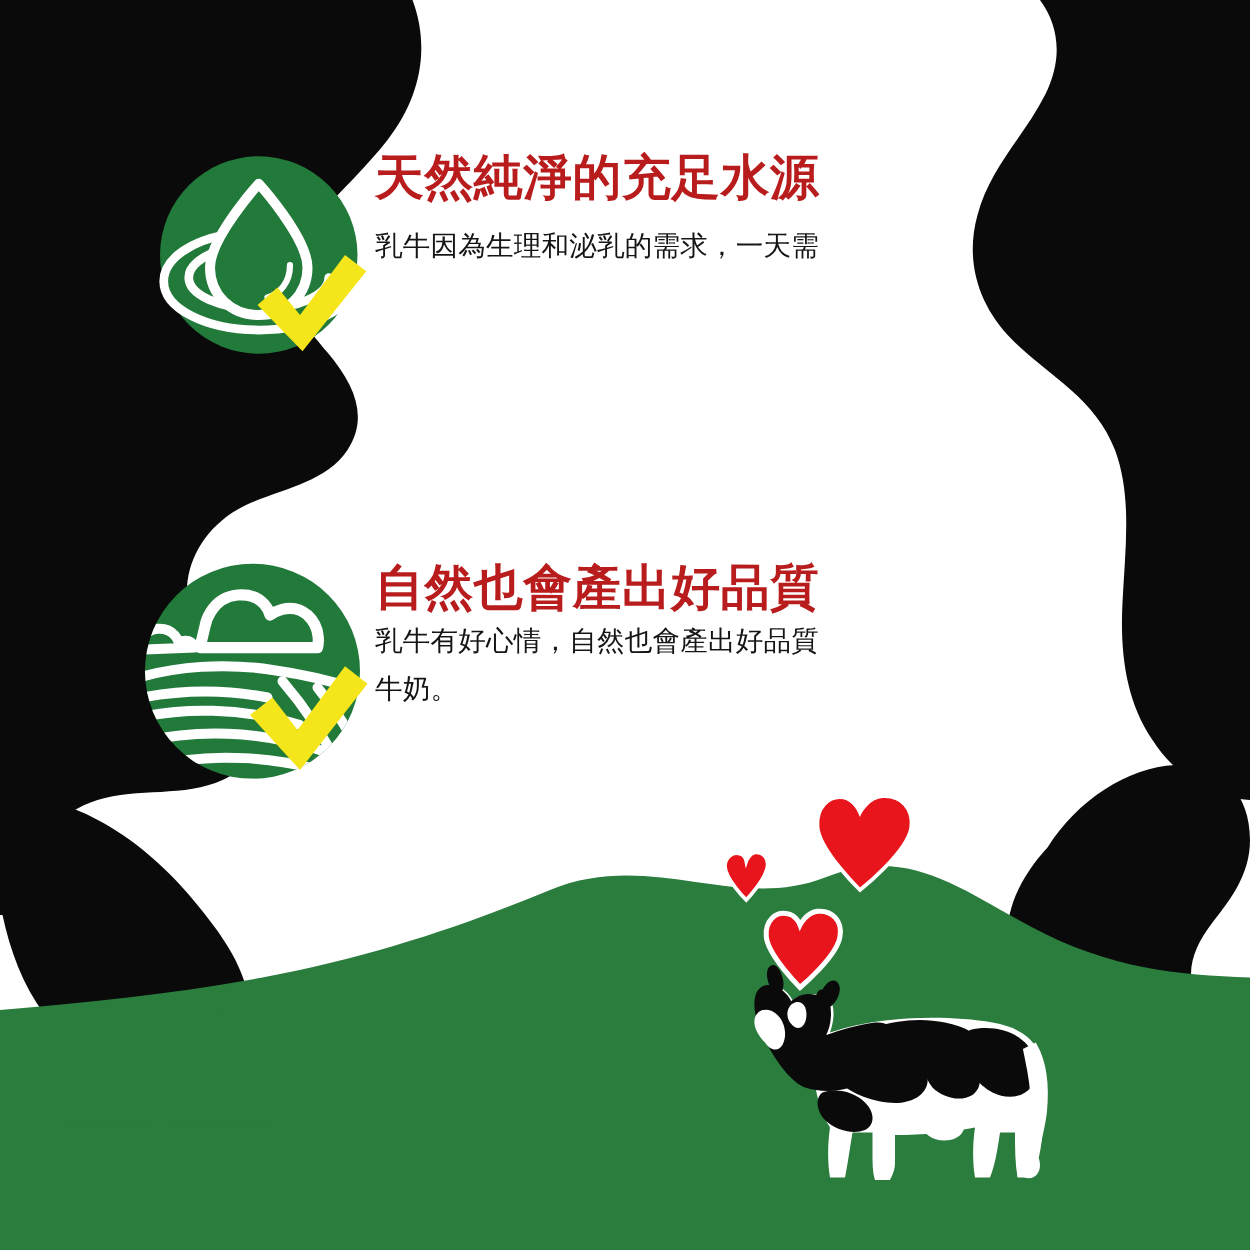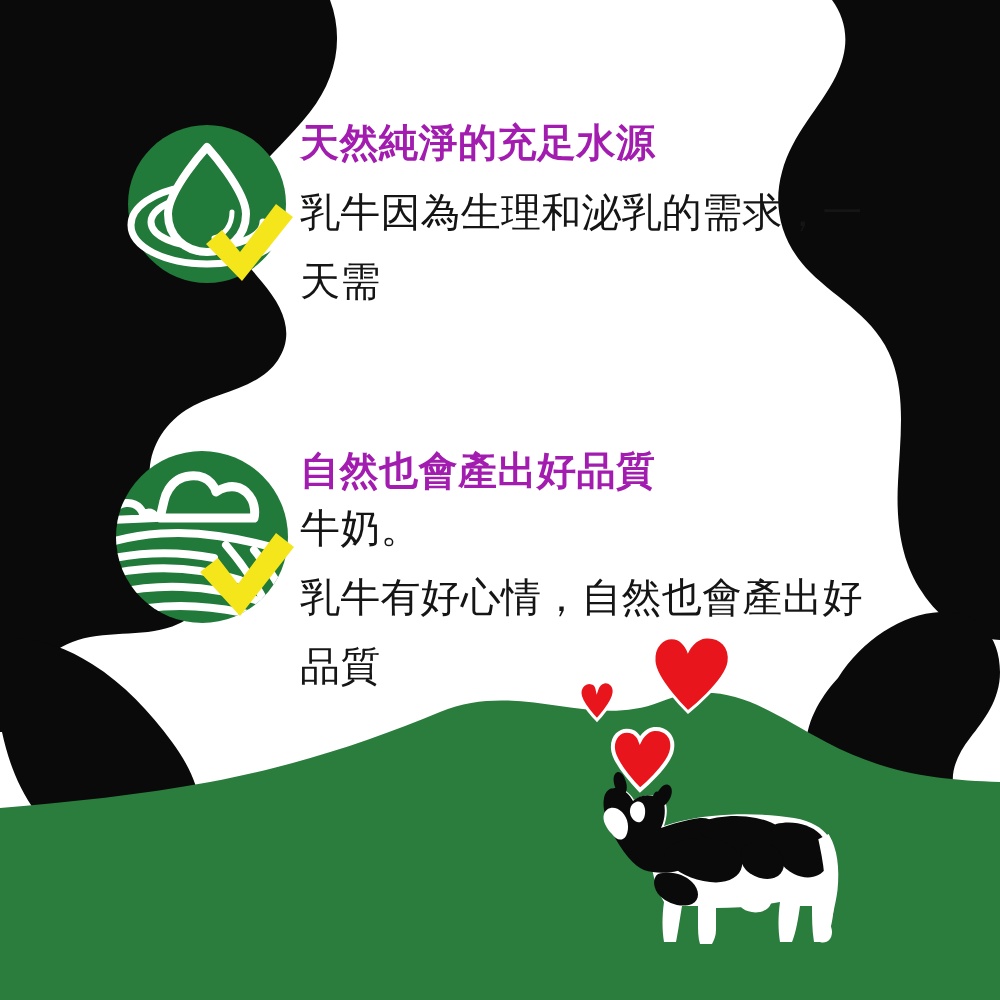--- a/index.html
+++ b/index.html
@@ -47,31 +47,31 @@
   #icon-nature-badge { top: 6px;  width: 172px; height: 172px; }
 
   .feature-text {
     position: absolute;
   }
   #feature-water .feature-text  { left: 172px; top: 0; width: 585px; }
   #feature-nature .feature-text { left: 182px; top: 0; width: 585px; }
 
   .feature-title {
     margin: 0;
-    color: #a21caf;
+    color: #b91c1c;
     font-size: 39px;
     font-weight: bold;
     letter-spacing: 0.5px;
     line-height: 1.18;
     white-space: nowrap;
   }
   .feature-body {
     margin: 12px 0 0 0;
     color: #151515;
-    font-size: 40px;
+    font-size: 22px;
     font-weight: 400;
     line-height: 1.72;
     letter-spacing: 0.2px;
   }
 </style>
 </head>
 <body>
 
 <div id="poster">
 
@@ -297,19 +297,19 @@
       <div class="feature-text">
         <h2 class="feature-title">天然純淨的充足水源</h2>
         <p class="feature-body">乳牛因為生理和泌乳的需求，一天需</p>
       </div>
     </section>
 
     <section class="feature-block" id="feature-nature">
       <div class="icon-badge" id="icon-nature-badge"></div>
       <div class="feature-text">
         <h2 class="feature-title">自然也會產出好品質</h2>
+        <p class="feature-body" style="margin-top:0">乳牛有好心情，自然也會產出好品質</p>
         <p class="feature-body" style="margin-top:0">牛奶。</p>
-        <p class="feature-body" style="margin-top:0">乳牛有好心情，自然也會產出好品質</p>
       </div>
     </section>
 
   </div>
 </div>
 
 </body></html>

